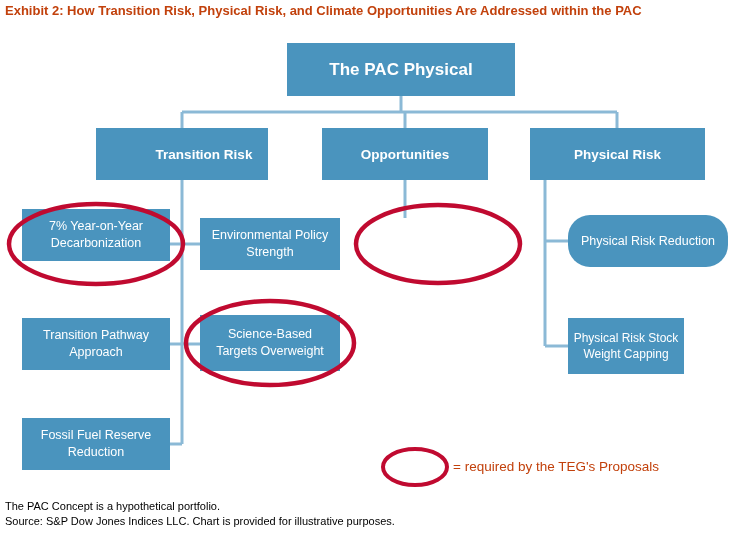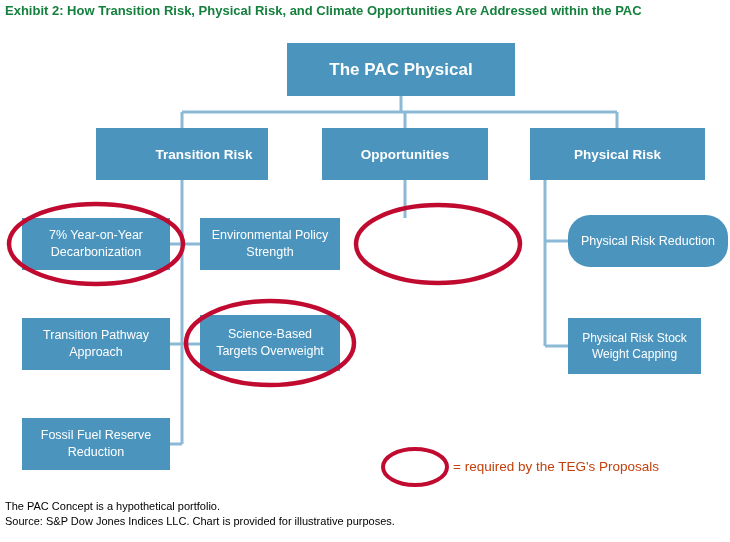--- a/index.html
+++ b/index.html
@@ -15,21 +15,21 @@
     font-family: "Liberation Sans", sans-serif;
     overflow: hidden;
   }
   .exhibit-title {
     position: absolute;
     left: 5px;
     top: 3px;
     width: 705px;
     font-size: 13px;
     font-weight: bold;
-    color: #15803d;
+    color: #c2410c;
     line-height: 1.3;
   }
   svg.layer {
     position: absolute;
     left: 0;
     top: 0;
     pointer-events: none;
   }
   #connectors { z-index: 1; }
   #overlay    { z-index: 3; }
@@ -53,27 +53,27 @@
     font-size: 13.5px; font-weight: bold;
   }
   #cat-transition    { left: 96px;  width: 172px; padding-left: 44px; }
   #cat-opportunities { left: 322px; width: 166px; text-align: right; }
   #cat-physical      { left: 530px; width: 175px; }
   .child-box {
     font-size: 12.5px;
     line-height: 1.35;
     padding: 0 10px;
   }
-  #n-decarb        { left: 22px;  top: 218px; width: 148px; height: 52px; }
+  #n-decarb        { left: 22px;  top: 209px; width: 148px; height: 52px; }
   #n-envpolicy     { left: 200px; top: 218px; width: 140px; height: 52px; }
   #n-greenbrown    { left: 368px; top: 218px; width: 140px; height: 52px; }
   #n-physreduction { left: 568px; top: 215px; width: 160px; height: 52px; border-radius: 22px; }
   #n-pathway       { left: 22px;  top: 318px; width: 148px; height: 52px; }
   #n-science       { left: 200px; top: 315px; width: 140px; height: 56px; }
-  #n-stockcap      { left: 568px; top: 318px; width: 133px; height: 56px; padding: 16px 2px; font-size: 12px; }
+  #n-stockcap      { left: 568px; top: 318px; width: 116px; height: 56px; padding: 16px 2px; font-size: 12px; }
   #n-fossil        { left: 22px;  top: 418px; width: 148px; height: 52px; }
   .legend-text {
     position: absolute;
     left: 453px;
     top: 459px;
     font-size: 13.5px;
     color: #c2410c;
     z-index: 2;
   }
   .footnote {

